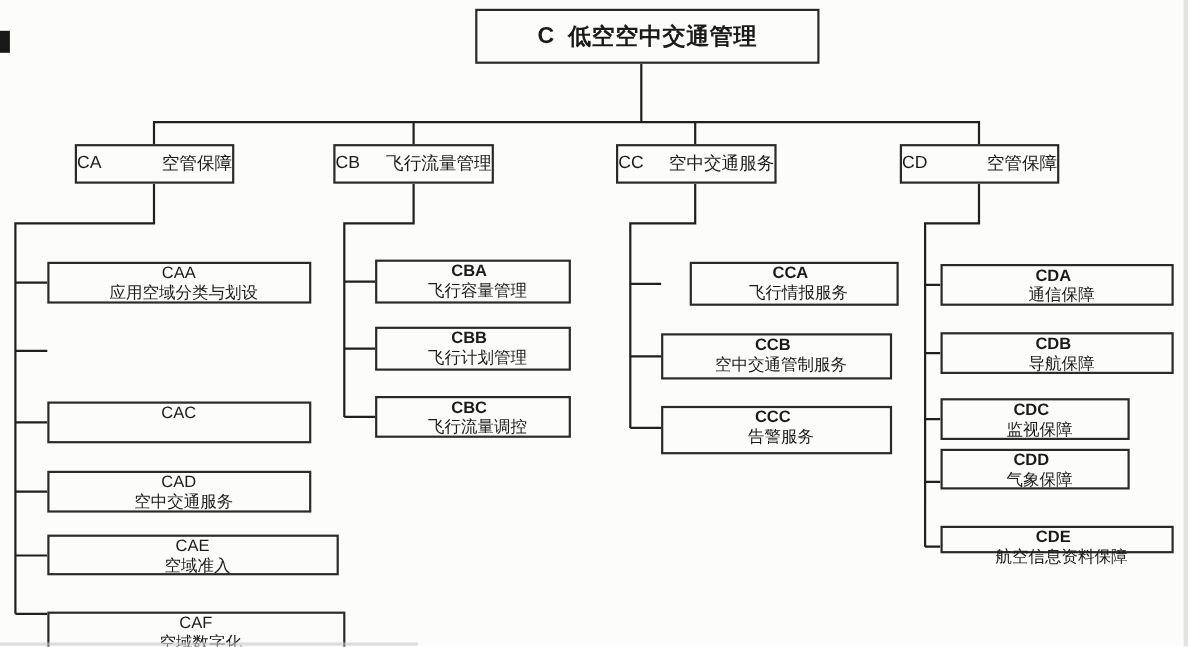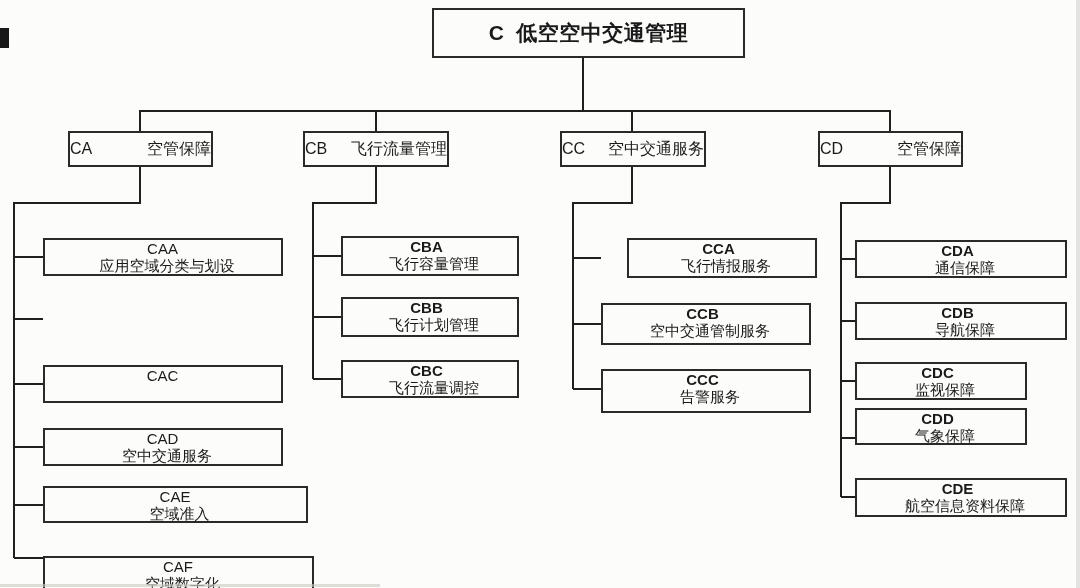--- a/index.html
+++ b/index.html
@@ -163,21 +163,21 @@
       <span>导航保障</span>
   </div>
   <div class="box child wide" style="left:855px;top:362px;width:172px;height:38px">
     <span class="code">CDC</span>
       <span>监视保障</span>
   </div>
   <div class="box child wide" style="left:855px;top:408px;width:172px;height:37px">
     <span class="code">CDD</span>
       <span>气象保障</span>
   </div>
-  <div class="box child wide" style="left:855px;top:478px;width:212px;height:39px">
+  <div class="box child wide" style="left:855px;top:478px;width:212px;height:25px">
     <span class="code">CDE</span>
       <span>航空信息资料保障</span>
   </div>
 
   <div class="mark-left"></div>
   <div class="edge-right"></div>
   <div class="edge-bottom"></div>
 
 </div>
 

